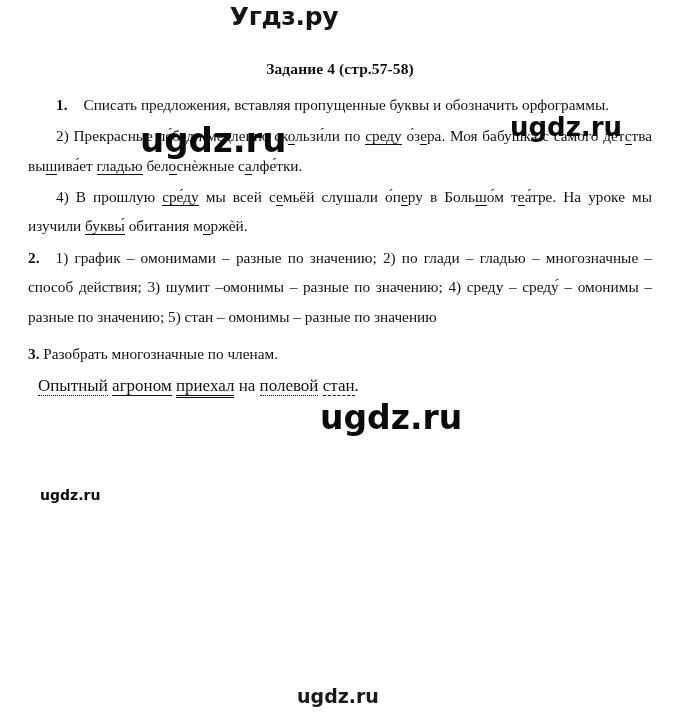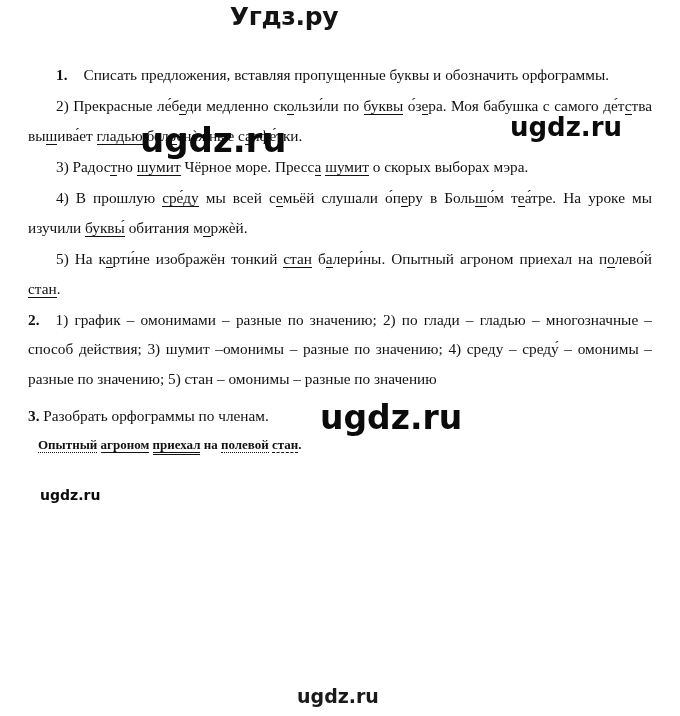--- a/index.html
+++ b/index.html
@@ -66,25 +66,24 @@
   
   .scheme { margin-top: 6px; }
   .scheme-labels {
     font-size: 9.5px;
     white-space: pre;
     margin-left: 16px;
     letter-spacing: 0.2px;
     line-height: 1.2;
   }
   .scheme-sentence {
-    font-size: 13px;
+    font-size: 17px;
     margin-top: 7px;
     margin-left: 10px;
     line-height: 1.5;
-    font-weight: bold;
   }
   .sub   { border-bottom: 1.4px solid #111; }
   .pred  { border-bottom: 3.5px double #111; }
   .attr  { border-bottom: 1.4px dotted #111; }
   .obj   { border-bottom: 1.4px dashed #111; }
 
   
   .wm {
     position: absolute;
     font-family: "DejaVu Sans", "Liberation Sans", sans-serif;
@@ -100,53 +99,46 @@
   .wm-4 { left: 40px;  top: 487px; font-size: 14px; }
   .wm-5 { left: 297px; top: 685px; font-size: 19px; color: #1a1a1a; }
 </style>
 </head>
 <body>
 
 <div class="site-logo">Угдз.ру</div>
 
 <div class="page">
 
+  <div class="task-title">Задание 4 (стр.57-58)</div>
 
   <p class="para indent">
     <span class="num">1.</span><span class="gap-sm"></span><span>Списать предложения, вставляя пропущенные буквы и обозначить орфограммы.</span>
   </p>
 
 
   <p class="para indent">
     <span>2)</span>
-    Прекрасные ле́б<span class="ul">е</span>ди медленно ск<span class="ul">о</span>льзи́ли по <span class="ul">буквы</span> о́з<span class="ul">е</span>ра. Моя бабушка с самого де́т<span class="ul">с</span>тва вы<span class="ul">ш</span>ива́ет <span class="ul">гладью</span> бел<span class="ul">о</span>снѐжные с<span class="ul">а</span>лфе́тки.
+    Прекрасные ле́б<span class="ul">е</span>ди медленно ск<span class="ul">о</span>льзи́ли по <span class="ul">среду</span> о́з<span class="ul">е</span>ра. Моя бабушка с самого де́т<span class="ul">с</span>тва вы<span class="ul">ш</span>ива́ет <span class="ul">гладью</span> бел<span class="ul">о</span>снѐжные с<span class="ul">а</span>лфе́тки.
   </p>
 
-  <p class="para indent">
-    <span>3)</span>
-    Радос<span class="ul">т</span>но <span class="ul">шумит</span> Чёрное море. Пресс<span class="ul">а</span> <span class="ul">шумит</span> о скорых выборах мэра.
-  </p>
 
   <p class="para indent">
     <span>4)</span>
     В прошлую <span class="ul">сре́ду</span> мы всей с<span class="ul">е</span>мьёй слушали о́п<span class="ul">е</span>ру в Боль<span class="ul">ш</span>о́м т<span class="ul">е</span>а́тре. На уроке мы изучили <span class="ul">буквы́</span> обитания м<span class="ul">о</span>ржѐй.
   </p>
 
-  <p class="para indent">
-    <span>5)</span>
-    На к<span class="ul">а</span>рти́не изображён тонкий <span class="ul">стан</span> б<span class="ul">а</span>лери́ны. Опытный агроном приехал на п<span class="ul">о</span>лево́й <span class="ul">стан</span>.
-  </p>
 
   <p class="para noindent" style="margin-top:2px;">
     <span class="num">2.</span><span class="gap-sm"></span><span>1) график – омонимами – разные по значению; 2) по глади – гладью – многозначные – способ действия; 3) шумит –омонимы – разные по значению; 4) среду – среду́ – омонимы – разные по значению; 5) стан – омонимы – разные по значению</span>
   </p>
 
   <p class="para noindent" style="margin-top:12px; line-height:1.5;">
     <span class="num">3.</span>
-    <span>Разобрать орфограммы по членам.</span>
+    <span>Разобрать многозначные по членам.</span>
   </p>
 
   <div class="scheme">
 
     <div class="scheme-sentence"><span class="attr">Опытный</span> <span class="sub">агроном</span> <span class="pred">приехал</span> <span>на</span> <span class="attr">полевой</span> <span class="obj">стан</span><span>.</span></div>
   </div>
 
 </div>
 
 <div class="wm wm-1">ugdz.ru</div>

